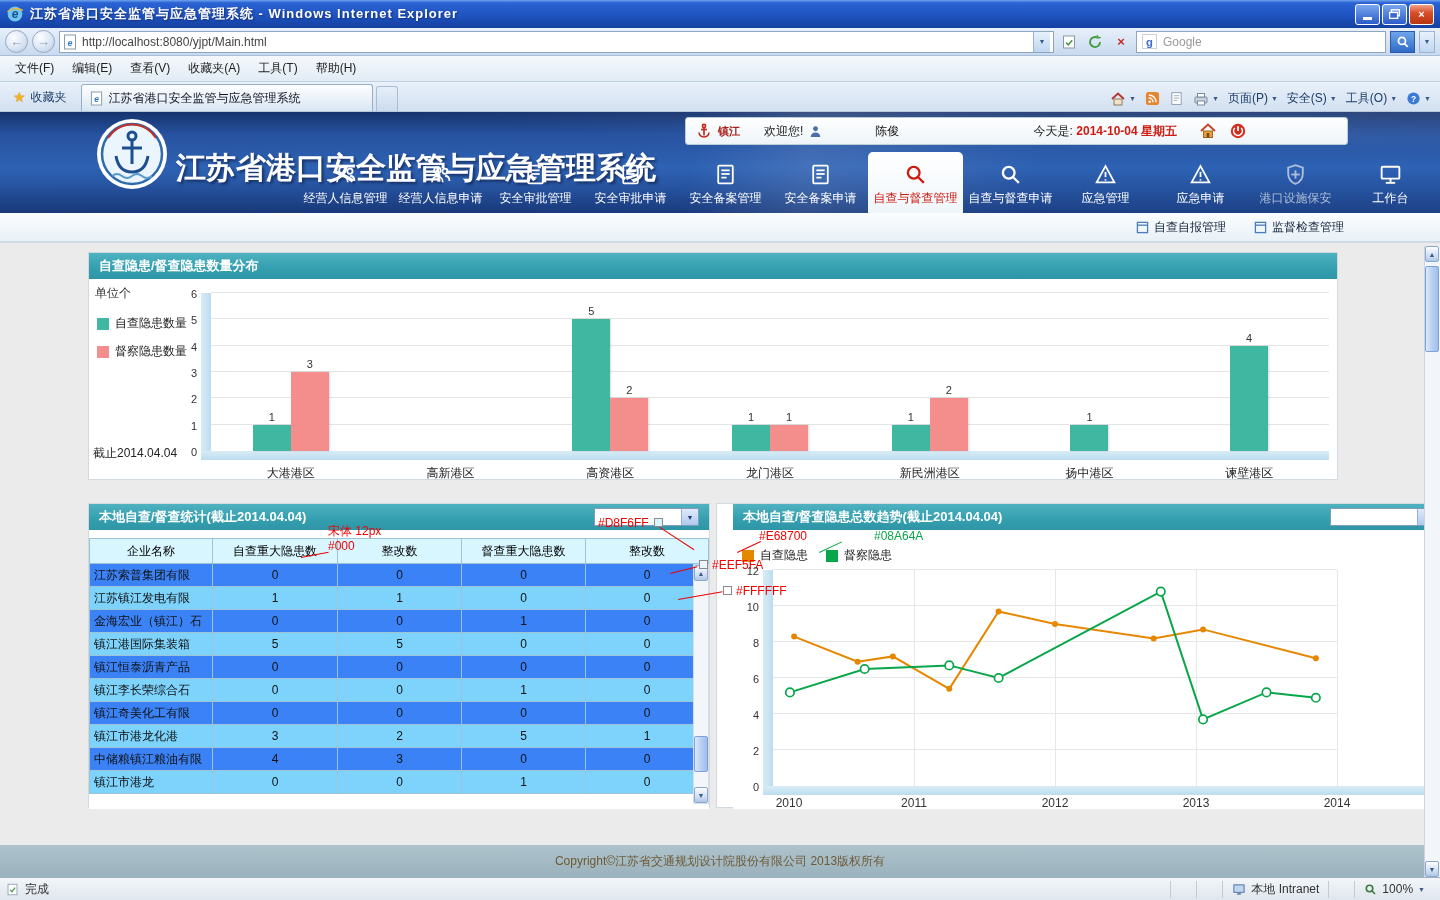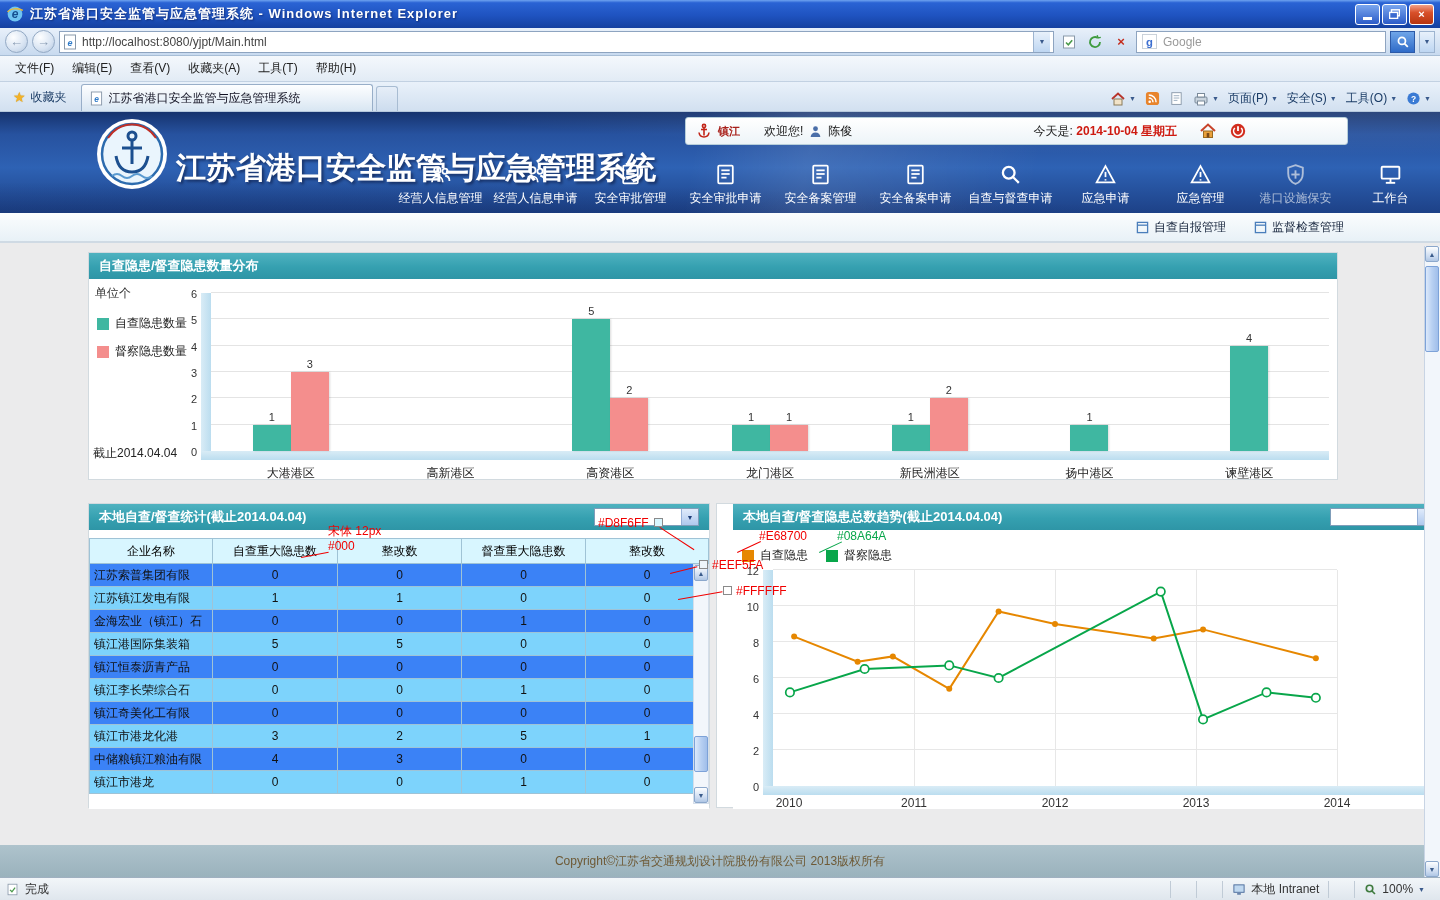--- a/index.html
+++ b/index.html
@@ -52,21 +52,21 @@
   .site-header{height:101px;position:relative;background:
     linear-gradient(100deg,transparent 48%,rgba(255,255,255,.10) 56%,transparent 72%),
     radial-gradient(130% 170% at 88% -50%, rgba(255,255,255,.22), transparent 55%),
     radial-gradient(150% 130% at 15% 140%, rgba(8,24,70,.45), transparent 55%),
     linear-gradient(180deg,#16336E 0%,#27529F 22%,#2E62B4 55%,#1D4187 100%);}
   .logo{position:absolute;left:96px;top:6px;width:72px;height:72px;}
   .sys-title{position:absolute;left:176px;top:36px;font-size:30px;font-weight:bold;color:#fff;text-shadow:2px 2px 3px rgba(0,0,25,.5);white-space:nowrap;}
   .top-bar{position:absolute;left:685px;top:5px;width:663px;height:28px;background:linear-gradient(#FFFFFF,#EDF4F8);border:1px solid #B8CFDA;border-radius:3px;display:flex;align-items:center;padding:0 10px;gap:6px;}
   .tb-city{font-weight:bold;color:#A8201A;font-size:11px;}
   .tb-welcome{margin-left:18px;color:#222;}
-  .tb-user{color:#111;}
+  .tb-user{color:#111;margin-left:47px;}
   .tb-date{margin-left:auto;color:#222;white-space:nowrap;}
   .date-red{color:#CE1A10;font-weight:bold;}
   .tb-icons{display:flex;gap:12px;margin:0 90px 0 16px;}
   .main-nav{position:absolute;right:2px;bottom:0;display:flex;align-items:flex-end;}
   .nav-item{width:95px;height:58px;display:flex;flex-direction:column;align-items:center;justify-content:flex-end;gap:3px;padding-bottom:6px;color:#fff;cursor:pointer;}
   .nav-item .nav-ic svg{width:25px;height:25px;}
   .nav-lb{font-size:12px;white-space:nowrap;}
   .nav-item.active{height:61px;background:linear-gradient(#FFFFFF,#EFF6FA);border-radius:5px 5px 0 0;color:#CE1A10;}
   .nav-item.dim{color:#BCC9DE;opacity:.9;}
 
@@ -145,21 +145,21 @@
   .sq-d8{left:654px;top:406px;}
   .l-d8{left:660px;top:415px;width:41px;transform:rotate(33deg);}
   .sq-ee{left:699px;top:448px;}
   .ann-ee{left:712px;top:446px;}
   .l-ee{left:670px;top:461px;width:28px;transform:rotate(-14deg);}
   .sq-ff{left:723px;top:474px;}
   .ann-ff{left:736px;top:472px;}
   .l-ff{left:678px;top:487px;width:45px;transform:rotate(-10deg);}
   .ann-e6{left:759px;top:417px;}
   .l-e6{left:737px;top:440px;width:26px;transform:rotate(-25deg);}
-  .ann-08{left:837px;top:417px;color:#08A64A;}
+  .ann-08{left:874px;top:417px;color:#08A64A;}
   .l-08{left:819px;top:440px;width:25px;border-top-color:#08A64A;transform:rotate(-25deg);}
 
   
   .page-scroll{position:absolute;right:0;top:134px;width:16px;height:631px;background:#F2F6FB;border-left:1px solid #C8D4E4;}
   .page-scroll .sb-thumb{top:20px;height:86px;}
 
   
   .statusbar{height:23px;background:linear-gradient(#F2F6F9,#DFE6ED);border-top:1px solid #9FB0C0;display:flex;align-items:center;padding:0 6px;color:#333;}
   .sbar-left{flex:1;display:flex;align-items:center;gap:6px;}
   .seg{border-left:1px solid #C0CBD6;height:17px;display:flex;align-items:center;padding:0 9px;gap:5px;}
@@ -431,48 +431,57 @@
             <span class="nav-ic">
               <svg viewBox="0 0 24 24" fill="none" stroke="currentColor" stroke-width="1.7">
                 <rect x="5" y="3.5" width="14" height="17" rx="1"></rect>
                 <line x1="8" y1="8" x2="16" y2="8"></line>
                 <line x1="8" y1="11.5" x2="16" y2="11.5"></line>
                 <line x1="8" y1="15" x2="13" y2="15"></line>
               </svg>
             </span>
             <span class="nav-lb">安全备案申请</span>
           </div>
+          <div class="nav-item active">
+            <span class="nav-ic">
+              <svg viewBox="0 0 24 24" fill="none" stroke="currentColor" stroke-width="2.2">
+                <circle cx="10.3" cy="10.3" r="5.6"></circle>
+                <line x1="14.6" y1="14.6" x2="20" y2="20"></line>
+              </svg>
+            </span>
+            <span class="nav-lb">自查与督查管理</span>
+          </div>
           <div class="nav-item">
             <span class="nav-ic">
               <svg viewBox="0 0 24 24" fill="none" stroke="currentColor" stroke-width="2.2">
                 <circle cx="10.3" cy="10.3" r="5.6"></circle>
                 <line x1="14.6" y1="14.6" x2="20" y2="20"></line>
               </svg>
             </span>
             <span class="nav-lb">自查与督查申请</span>
           </div>
           <div class="nav-item">
             <span class="nav-ic">
               <svg viewBox="0 0 24 24" fill="none" stroke="currentColor" stroke-width="1.7">
                 <path d="M12 4 L20.5 19.5 H3.5 Z"></path>
                 <line x1="12" y1="9.5" x2="12" y2="14.5"></line>
                 <line x1="12" y1="16.5" x2="12" y2="17.8"></line>
               </svg>
             </span>
-            <span class="nav-lb">应急申请</span>
+            <span class="nav-lb">应急管理</span>
           </div>
           <div class="nav-item">
             <span class="nav-ic">
               <svg viewBox="0 0 24 24" fill="none" stroke="currentColor" stroke-width="1.7">
                 <path d="M12 4 L20.5 19.5 H3.5 Z"></path>
                 <line x1="12" y1="9.5" x2="12" y2="14.5"></line>
                 <line x1="12" y1="16.5" x2="12" y2="17.8"></line>
               </svg>
             </span>
-            <span class="nav-lb">应急管理</span>
+            <span class="nav-lb">应急申请</span>
           </div>
           <div class="nav-item dim">
             <span class="nav-ic">
               <svg viewBox="0 0 24 24" fill="none" stroke="currentColor" stroke-width="1.8">
                 <path d="M12 3 L19 5.5 V11 C19 16 16 19.5 12 21 C8 19.5 5 16 5 11 V5.5 Z"></path>
                 <line x1="12" y1="8" x2="12" y2="16"></line>
                 <line x1="8" y1="12" x2="16" y2="12"></line>
               </svg>
             </span>
             <span class="nav-lb">港口设施保安</span>

